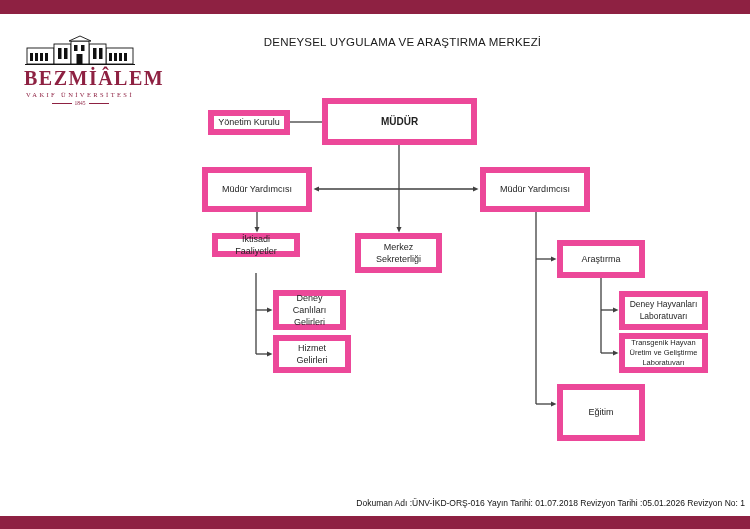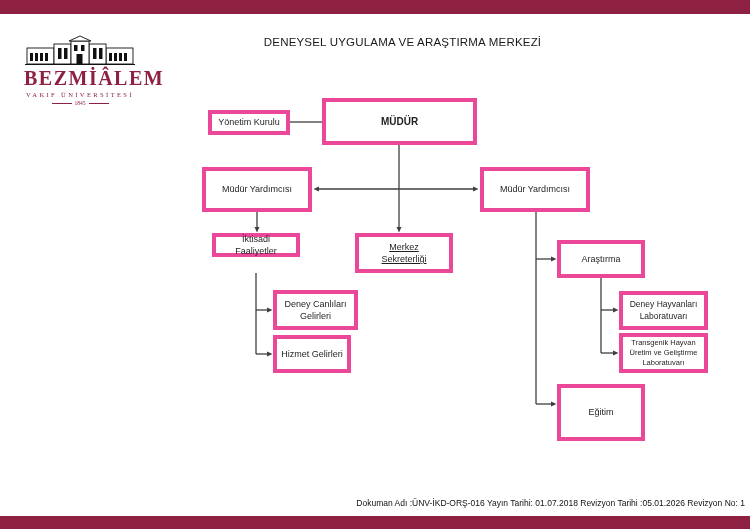--- a/index.html
+++ b/index.html
@@ -37,32 +37,32 @@
   }
 
   
   .footer-text {
     position:absolute; right:5px; top:498px; font-size:8.5px; color:#111;
   }
 
   
   .connectors { position:absolute; left:0; top:0; width:750px; height:529px; }
   .node {
-    position:absolute; background:#ffffff; border:4px solid #ec4899;
+    position:absolute; background:#ffffff; border:6px solid #ec4899;
     display:flex; align-items:center; justify-content:center; text-align:center;
     font-size:9px; line-height:1.35; color:#1f1f1f; padding:2px 4px;
   }
   .node.bold { font-weight:bold; font-size:10px; }
   .n-yonetim   { left:208px; top:110px; width:82px;  height:25px; }
   .n-mudur     { left:322px; top:98px;  width:155px; height:47px; }
   .n-myl       { left:202px; top:167px; width:110px; height:45px; }
   .n-myr       { left:480px; top:167px; width:110px; height:45px; }
-  .n-merkez    { left:355px; top:233px; width:98px;  height:40px; padding:2px 14px;text-decoration:underline; }
+  .n-merkez    { left:355px; top:233px; width:87px;  height:40px; padding:2px 14px; }
   .n-iktisadi  { left:212px; top:233px; width:88px;  height:24px; }
-  .n-deneyc    { left:273px; top:290px; width:85px;  height:40px; }
+  .n-deneyc    { left:273px; top:290px; width:73px;  height:40px; }
   .n-hizmet    { left:273px; top:335px; width:78px;  height:38px; }
   .n-arastirma { left:557px; top:240px; width:88px;  height:38px; }
   .n-deneyh    { left:619px; top:291px; width:89px;  height:39px; font-size:8.5px; }
   .n-transgen  { left:619px; top:333px; width:89px;  height:40px; font-size:7.5px; padding:14px 3px; }
   .n-egitim    { left:557px; top:384px; width:88px;  height:57px; }
 </style>
 </head>
 <body>
 
 <div class="page">

